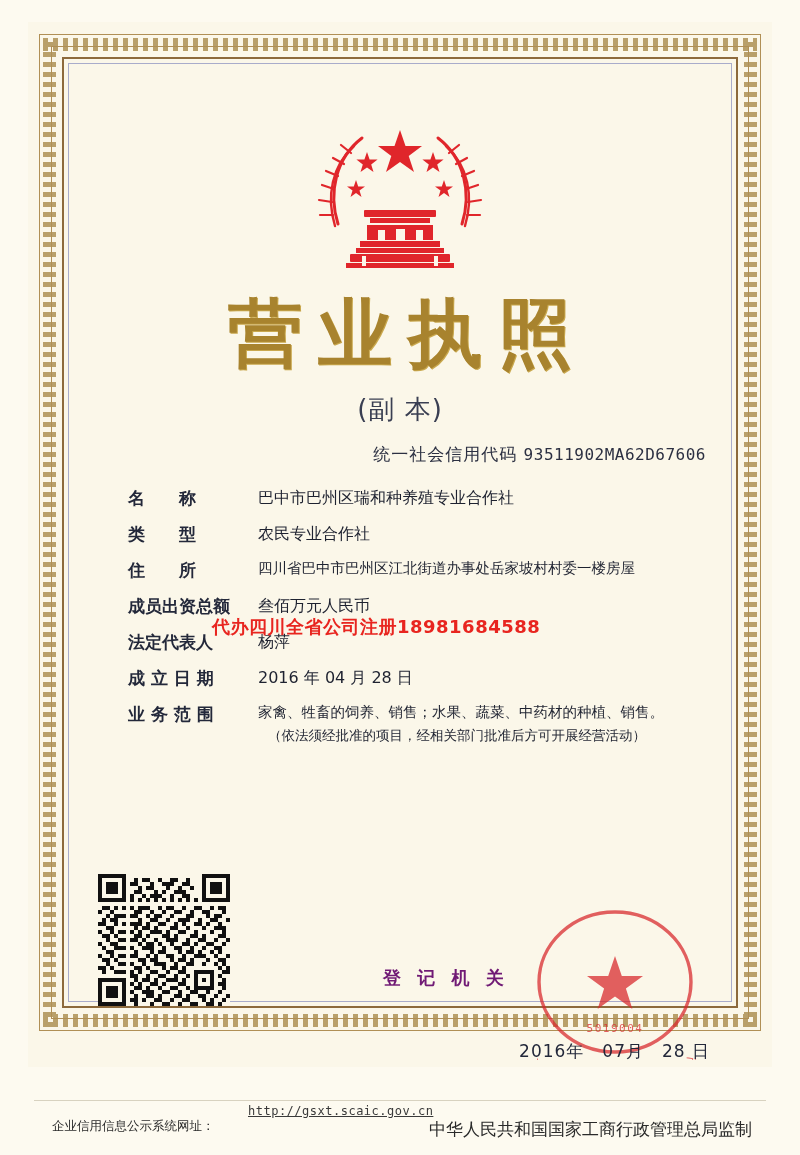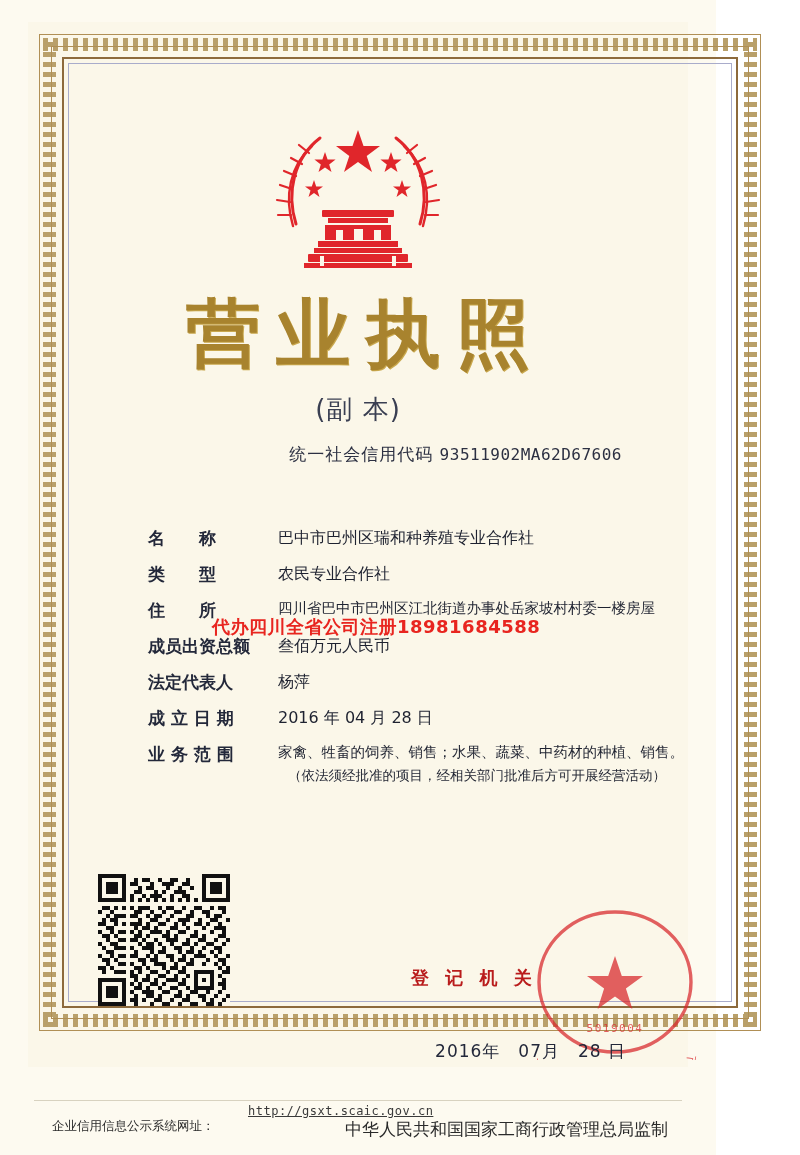--- a/index.html
+++ b/index.html
@@ -9,21 +9,21 @@
   }
   body {
     width: 800px;
     height: 1155px;
     font-family: "Liberation Sans", sans-serif;
     overflow: hidden;
   }
 
   .page {
     position: relative;
-    width: 716px;
+    width: 800px;
     height: 1155px;
     background: #fdfaf0;
     box-sizing: border-box;
   }
 
   
   .paper {
     position: absolute;
     left: 28px;
     top: 22px;
@@ -125,24 +125,23 @@
   }
   .credit-code .code-num {
     font-family: "DejaVu Sans Mono", monospace;
     font-size: 16px;
     letter-spacing: 0.5px;
   }
 
   
   .fields {
     position: absolute;
-    left: 148px;
+    left: 128px;
     top: 487px;
     width: 580px;
-    margin-top: 40px;
   }
   .row {
     display: flex;
     align-items: flex-start;
     margin-bottom: 13px;
     font-family: "DejaVu Sans", sans-serif;
   }
   .row .label {
     width: 128px;
     flex: none;
@@ -192,22 +191,21 @@
 
   
   .registry {
     position: absolute;
     left: 383px;
     top: 966px;
     font-family: "DejaVu Sans", sans-serif;
     font-size: 18px;
     font-weight: bold;
     letter-spacing: 5px;
-    color: #b91c1c;
-    margin-left: 28px;
+    color: #701a75;
   }
 
   
   .seal {
     position: absolute;
     left: 520px;
     top: 900px;
     width: 190px;
     height: 160px;
     opacity: 0.72;

